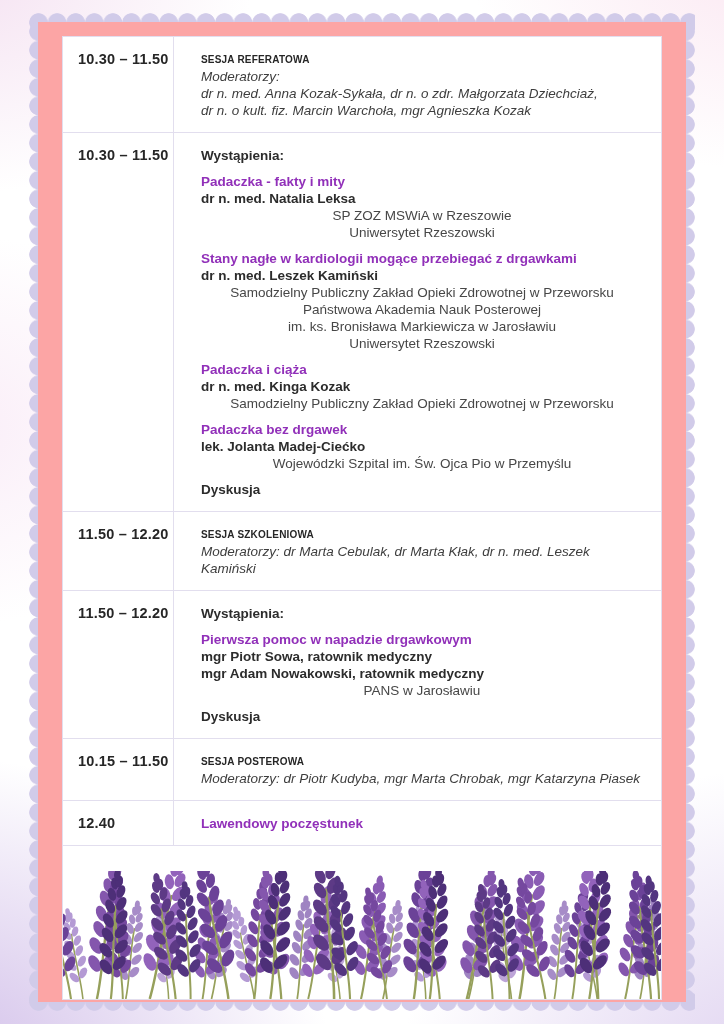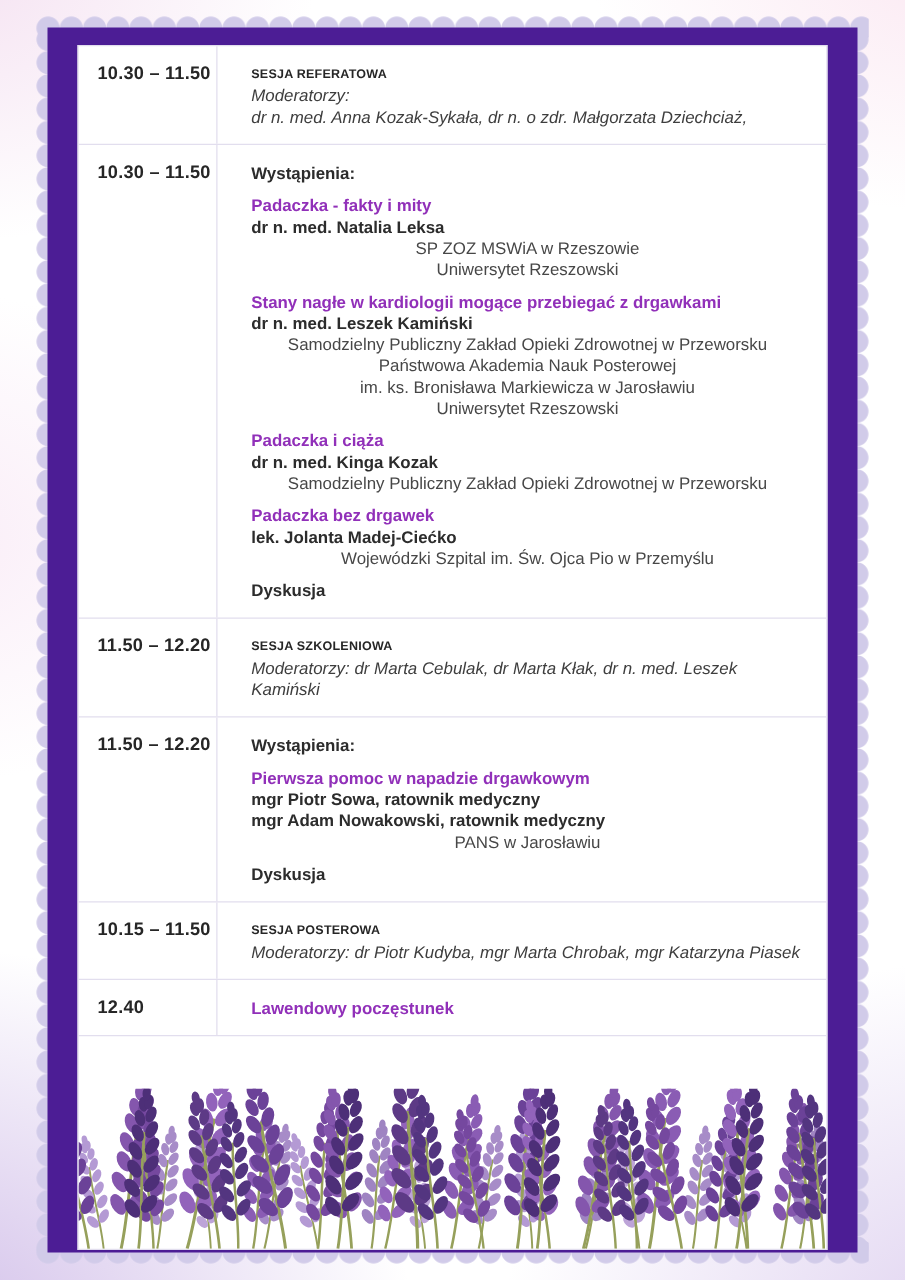--- a/index.html
+++ b/index.html
@@ -31,21 +31,21 @@
     background-repeat: repeat-y;
   }
   .dots-top    { left: 29px; top: 13px;  width: 666px; }
   .dots-bottom { left: 29px; top: 992px; width: 666px; }
   .dots-left   { left: 29px;  top: 22px; height: 980px; }
   .dots-right  { left: 676px; top: 22px; height: 980px; }
 
   .card {
     position: absolute;
     left: 38px; top: 22px; width: 648px; height: 980px;
-    background: #4c1d95;
+    background: #fca5a5;
   }
   .table {
     position: absolute;
     left: 24px; top: 14px; width: 600px; height: 964px;
     border: 1px solid #e2deee;
     background: #ffffff;
     display: flex; flex-direction: column;
   }
   .row { display: flex; border-bottom: 1px solid #e2deee; }
   .cell-time {
@@ -80,20 +80,21 @@
 <div class="card">
   <div class="table">
 
     <div class="row">
       <div class="cell-time">10.30 – 11.50</div>
       <div class="cell-content">
         <div class="group">
           <div class="ln t-title">SESJA REFERATOWA</div>
           <div class="ln t-italic">Moderatorzy:</div>
           <div class="ln t-italic">dr n. med. Anna Kozak-Sykała, dr n. o zdr. Małgorzata Dziechciaż,</div>
+          <div class="ln t-italic">dr n. o kult. fiz. Marcin Warchoła, mgr Agnieszka Kozak</div>
         </div>
       </div>
     </div>
 
     <div class="row">
       <div class="cell-time">10.30 – 11.50</div>
       <div class="cell-content">
         <div class="group">
           <div class="ln t-bold">Wystąpienia:</div>
         </div>

